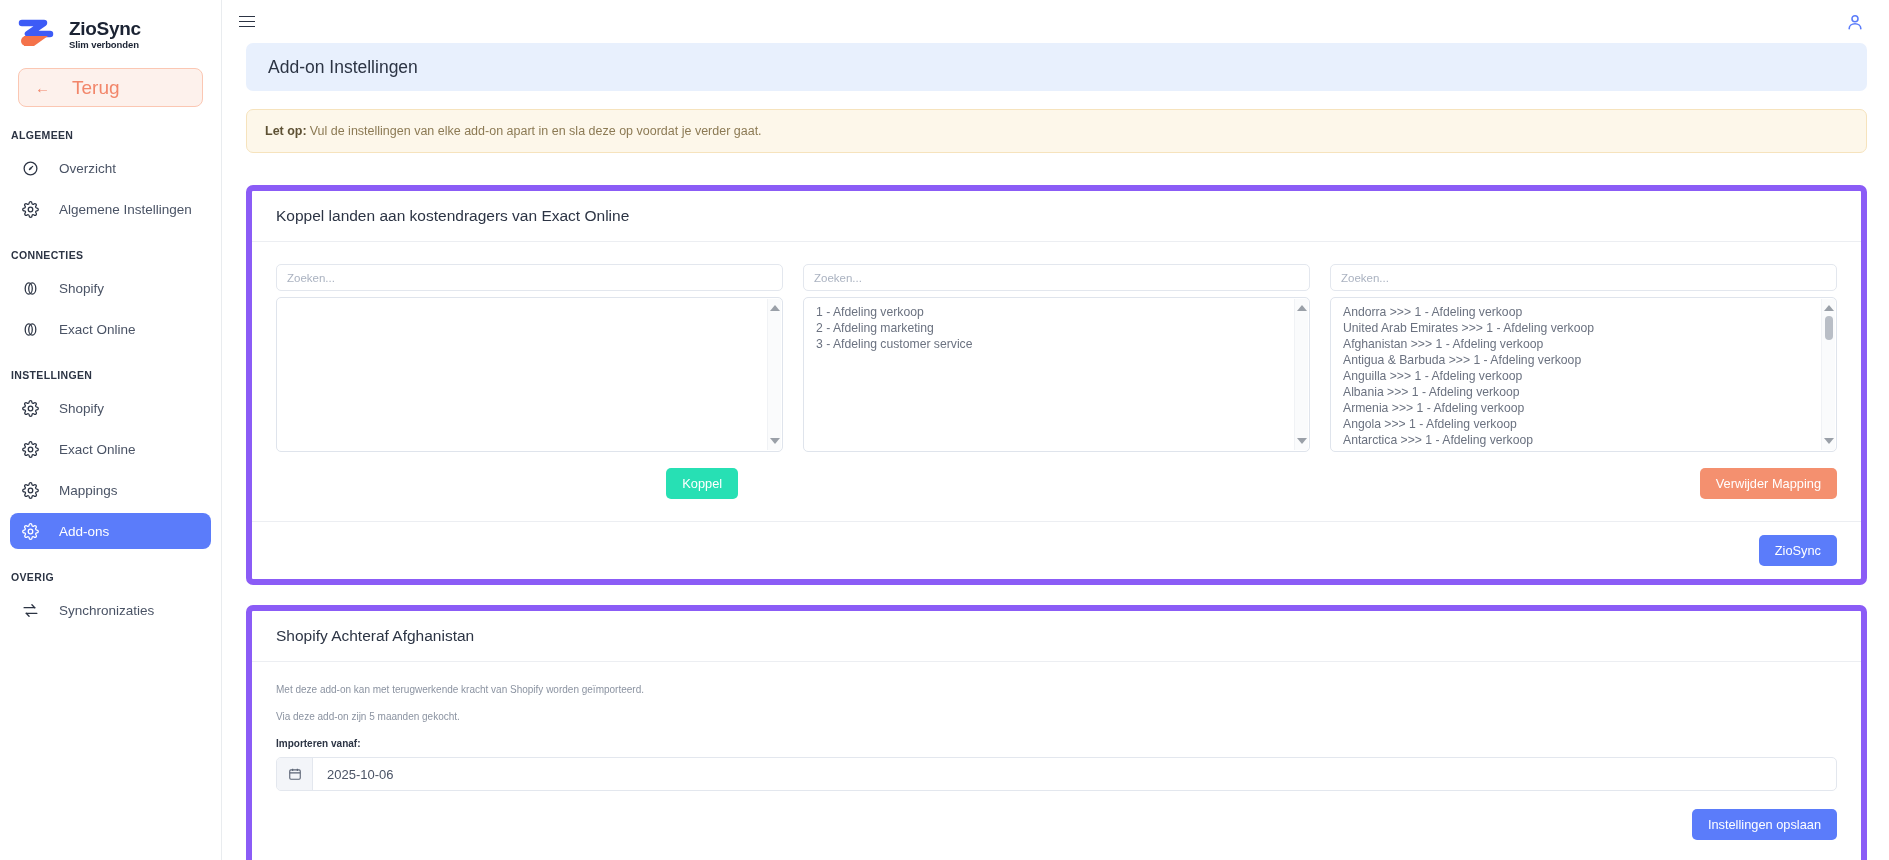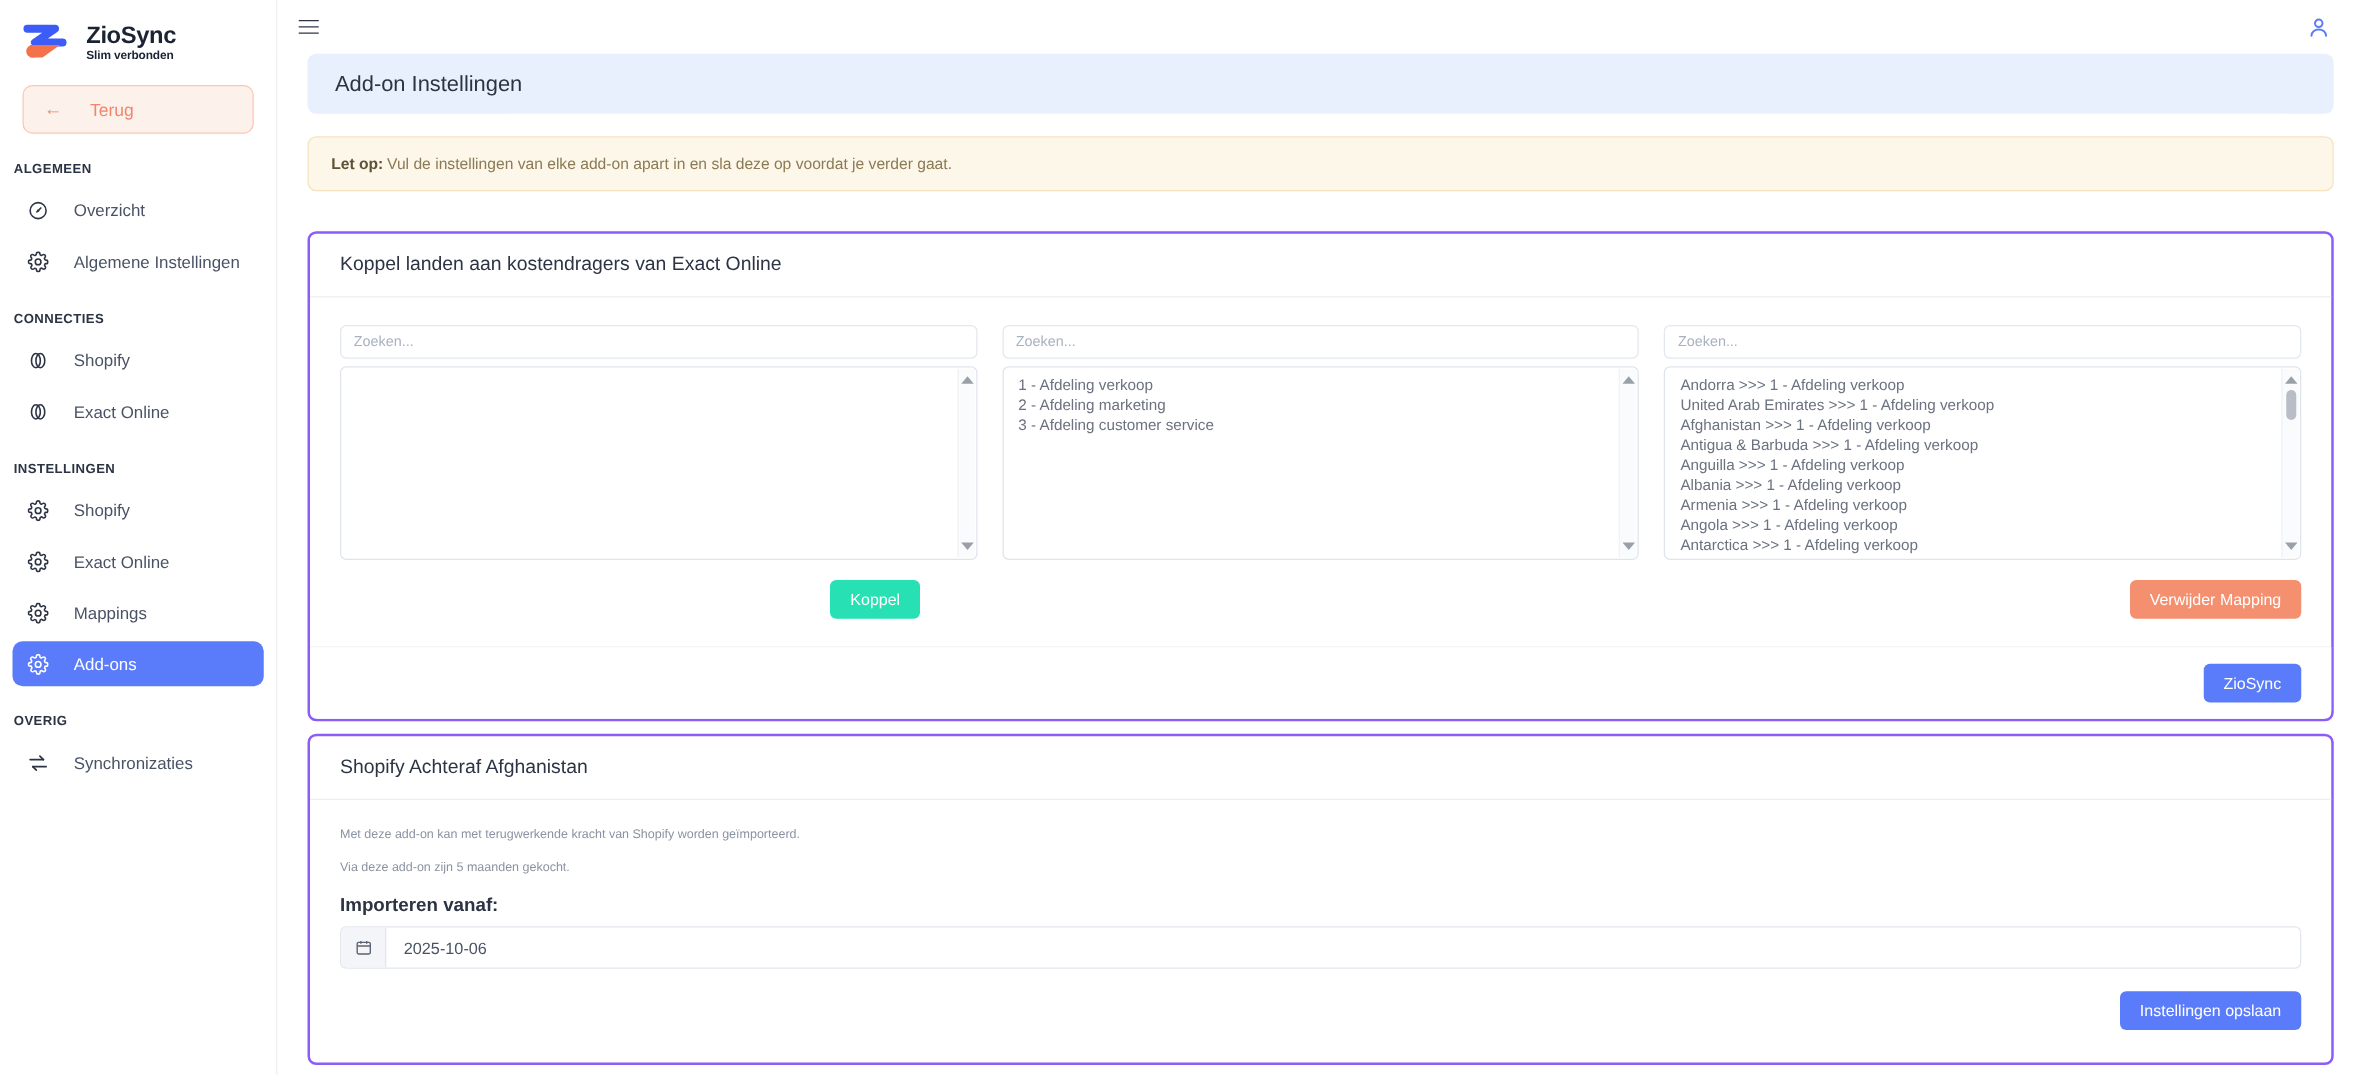--- a/index.html
+++ b/index.html
@@ -45,21 +45,21 @@
     border: 1px solid #fbc7b3;
     background: #fdf1ec;
     border-radius: 8px;
     display: flex;
     align-items: center;
     gap: 22px;
     padding: 0 16px;
     cursor: pointer;
   }
   .back-btn .arrow { color: #f2866a; font-size: 15px; line-height: 1; }
-  .back-btn .lbl { color: #f2866a; font-size: 14px; }
+  .back-btn .lbl { color: #f2866a; font-size: 19px; }
 
   .nav-group { margin-top: 22px; }
   .nav-heading {
     font-size: 10.5px;
     font-weight: 700;
     color: #2c3444;
     letter-spacing: 0.35px;
     padding: 0 0 0 11px;
     margin-bottom: 9px;
   }
@@ -124,24 +124,24 @@
     display: flex;
     align-items: center;
     padding: 0 18px;
     margin-bottom: 32px;
     font-size: 12.5px;
     color: #8c7a54;
   }
   .notice b { color: #5e5134; font-weight: 700; margin-right: 3px; }
 
   .card {
-    border: 2px solid #8b5cf6;
+    border: 6px solid #8b5cf6;
     border-radius: 7px;
     background: #fff;
-    margin-bottom: 10px;
+    margin-bottom: 20px;
   }
   .card-head {
     padding: 16px 24px;
     border-bottom: 1px solid #eceef2;
     font-size: 15.5px;
     color: #2c3444;
   }
   .card-body { padding: 22px 24px 8px 24px; }
   .card-foot {
     border-top: 1px solid #eceef2;
@@ -229,21 +229,21 @@
     padding: 0 16px;
     height: 31px;
     cursor: pointer;
     line-height: 31px;
   }
   .btn-koppel { background: #27e0b4; margin-left: 25%; }
   .btn-remove { background: #f4906f; }
   .btn-blue { background: #5b7cfa; }
 
   .para { font-size: 10px; color: #8b93a1; margin: 0 0 16px 0; }
-  .lbl-strong { font-size: 15px; font-weight: 700; color: #2c3444; margin: 0 0 8px 0; }
+  .lbl-strong { font-size: 10px; font-weight: 700; color: #2c3444; margin: 0 0 8px 0; }
 
   .date-field {
     display: flex;
     height: 34px;
     border: 1px solid #e3e7ee;
     border-radius: 5px;
     overflow: hidden;
     background: #fff;
     margin-bottom: 18px;
   }

